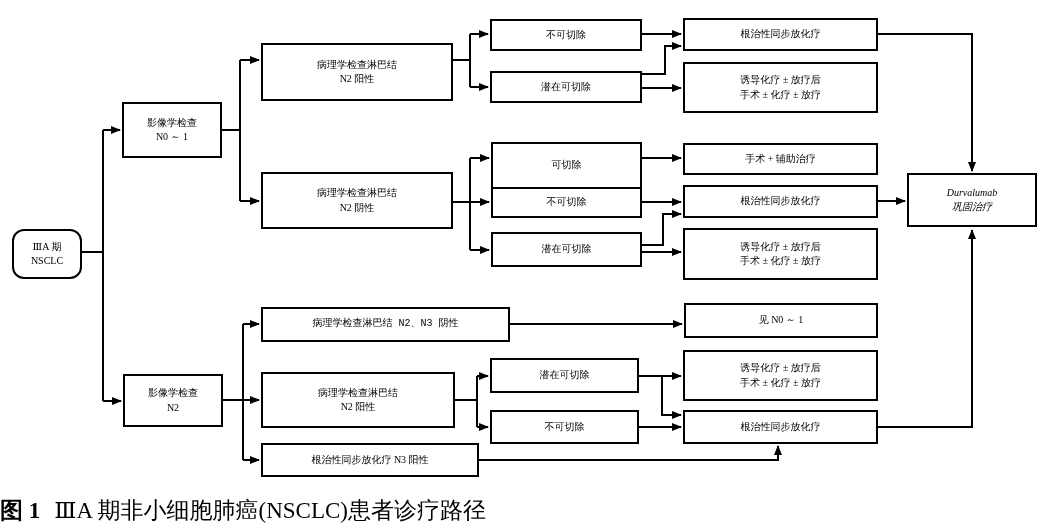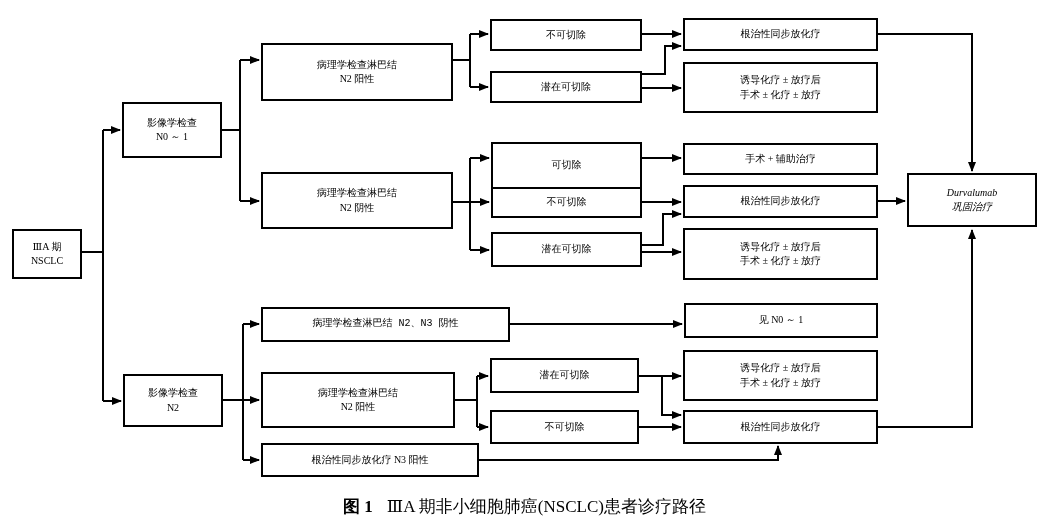--- a/index.html
+++ b/index.html
@@ -7,21 +7,21 @@
     position:relative;width:1049px;height:531px;background:#ffffff;overflow:hidden;
     font-family:"Liberation Serif","DejaVu Serif",serif;color:#000;
   }
   .wires{position:absolute;left:0;top:0;}
   .node{
     position:absolute;box-sizing:border-box;border:2px solid #000;background:#fff;
     display:flex;flex-direction:column;align-items:center;justify-content:center;
     text-align:center;font-size:10px;line-height:1.45;white-space:nowrap;
   }
   
-  .n-stage{left:12px;top:229px;width:70px;height:50px;}
+  .n-stage{left:12px;top:229px;width:70px;height:50px;border-radius:12px;}
   .n-imaging-n01{left:122px;top:102px;width:100px;height:56px;}
   .n-imaging-n2{left:123px;top:374px;width:100px;height:53px;}
   .n-path-n2-pos-top{left:261px;top:43px;width:192px;height:58px;}
   .n-path-n2-neg{left:261px;top:172px;width:192px;height:57px;}
   .n-path-n2n3-neg{left:261px;top:307px;width:249px;height:35px;font-family:Liberation Mono, monospace;}
   .n-path-n2-pos-bot{left:261px;top:372px;width:194px;height:56px;}
   .n-path-n3-pos{left:261px;top:443px;width:218px;height:34px;}
   .n-unres-top{left:490px;top:19px;width:152px;height:32px;}
   .n-potres-top{left:490px;top:71px;width:152px;height:32px;}
   .n-res-mid{left:491px;top:142px;width:151px;height:48px;font-family:Liberation Mono, monospace;}
@@ -32,22 +32,22 @@
   .n-ccrt-top{left:683px;top:18px;width:195px;height:33px;}
   .n-induction-top{left:683px;top:62px;width:195px;height:51px;line-height:1.42;}
   .n-surgery-adj{left:683px;top:143px;width:195px;height:32px;}
   .n-ccrt-mid{left:683px;top:185px;width:195px;height:33px;}
   .n-induction-mid{left:683px;top:228px;width:195px;height:52px;line-height:1.42;}
   .n-see-n01{left:684px;top:303px;width:194px;height:35px;}
   .n-induction-bot{left:683px;top:350px;width:195px;height:51px;line-height:1.42;}
   .n-ccrt-bot{left:683px;top:410px;width:195px;height:34px;}
   .n-durvalumab{left:907px;top:173px;width:130px;height:54px;font-style:italic;}
   .caption{
-    position:absolute;left:0;top:495px;width:1049px;text-align:center;
-    font-size:17px;
+    position:absolute;left:0;top:495px;width:1049px;text-align:left;
+    font-size:23px;
   }
   .cap-label{font-weight:bold;margin-right:14px;}
 </style>
 </head>
 <body>
 
 <div id="canvas">
 
   <svg class="wires" width="1049" height="531" viewBox="0 0 1049 531">
     <defs>

